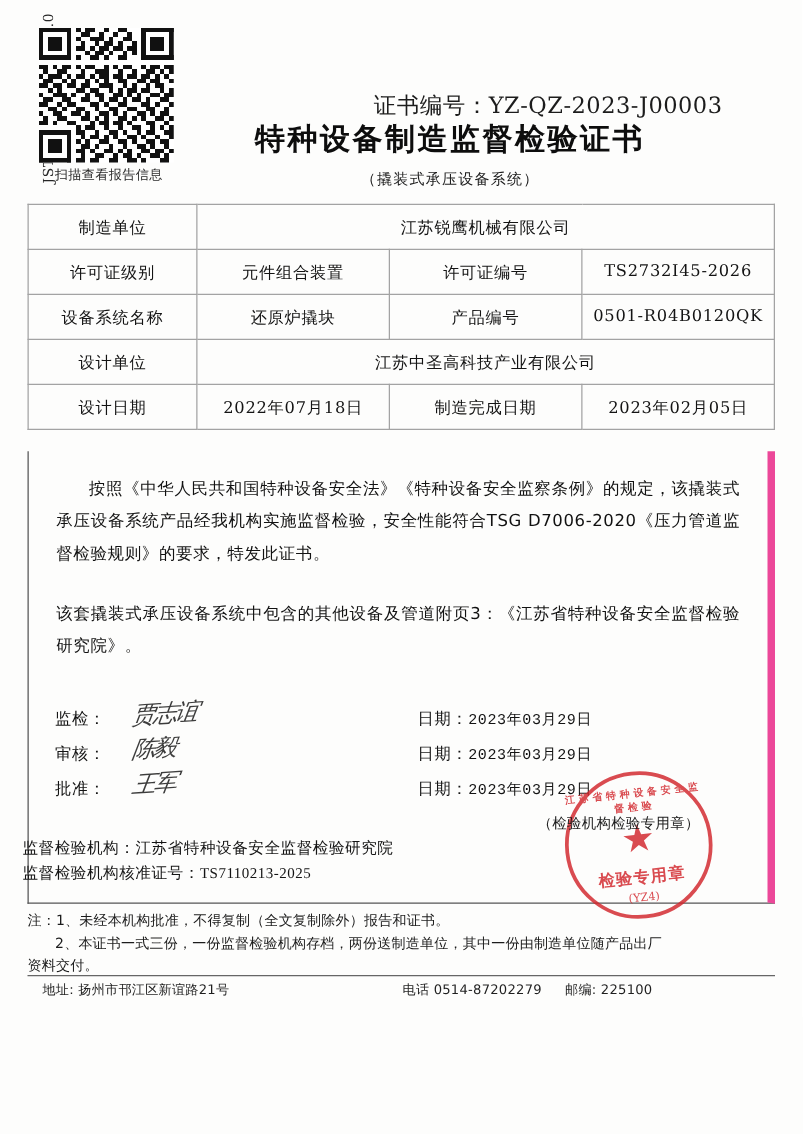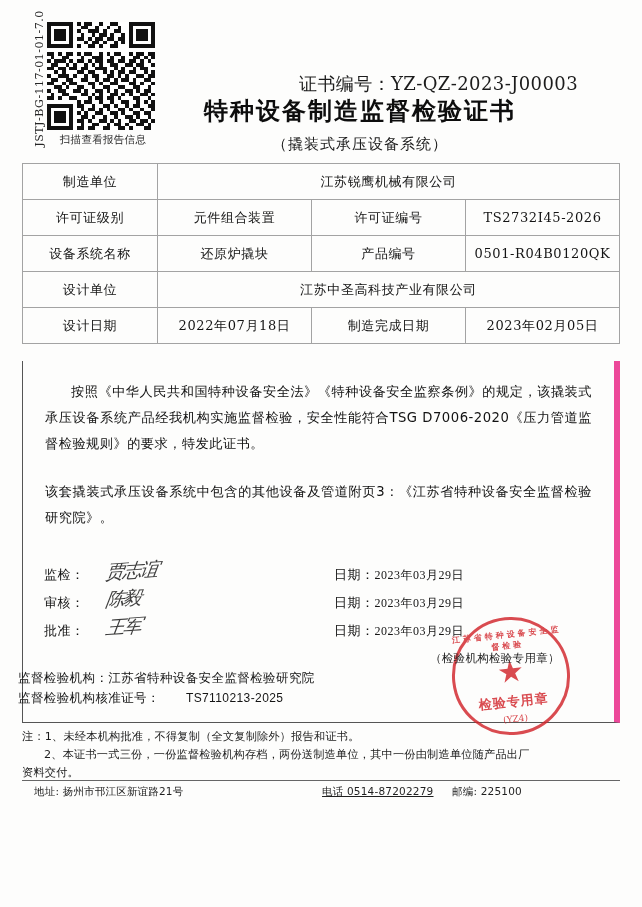--- a/index.html
+++ b/index.html
@@ -29,21 +29,21 @@
     font-family: "DejaVu Serif", "Liberation Serif", serif;
     font-size: 11px;
     letter-spacing: 0.5px;
     color: #262626;
     white-space: nowrap;
   }
 
   
   .qr-wrap {
     position: absolute;
-    left: 47px;
+    left: 31px;
     top: 22px;
     width: 112px;
   }
   .qr-code {
     width: 108px;
     height: 108px;
     display: block;
   }
   .qr-caption {
     margin-top: 3px;
@@ -75,21 +75,21 @@
     font-weight: bold;
     letter-spacing: 2px;
     color: #0d0d0d;
   }
   .doc-subtitle {
     position: absolute;
     left: 140px;
     top: 135px;
     width: 440px;
     text-align: center;
-    font-size: 15px;
+    font-size: 12px;
     letter-spacing: 1px;
     color: #1c1c1c;
   }
 
   table.info {
     position: absolute;
     left: 22px;
     top: 163px;
     width: 598px;
     border-collapse: collapse;
@@ -168,21 +168,21 @@
     letter-spacing: -2px;
     opacity: 0.85;
   }
   .sign-date {
     position: absolute;
     left: 290px;
     top: 4px;
     letter-spacing: 0.5px;
   }
   .sign-date .dv {
-    font-family: Liberation Serif, serif;
+    font-family: Liberation Mono, monospace;
     font-size: 12px;
   }
 
   
   .seal {
     position: absolute;
     left: 452px;
     top: 617px;
     width: 112px;
     height: 112px;
@@ -245,23 +245,22 @@
   .inst-block {
     position: absolute;
     left: 18px;
     top: 668px;
     font-size: 12.5px;
     line-height: 20px;
     color: #141414;
     letter-spacing: 0.4px;
   }
   .inst-block .val {
-    font-family: Liberation Sans, sans-serif;
+    font-family: Liberation Serif, serif;
     font-size: 12px;
-    margin-left: 26px;
   }
 
   
   .notes {
     position: absolute;
     left: 22px;
     top: 728px;
     width: 598px;
     font-size: 11.2px;
     line-height: 18px;
@@ -283,21 +282,21 @@
     position: absolute;
     left: 22px;
     top: 785px;
     width: 598px;
     font-size: 10.5px;
     color: #1f1f1f;
     letter-spacing: 0.2px;
   }
   .footer span { position: absolute; top: 0; }
   .f-addr  { left: 12px; }
-  .f-tel   { left: 300px; text-decoration: underline; }
+  .f-tel   { left: 300px; }
   .f-zip   { left: 430px; }
 </style>
 </head>
 <body>
 
 <div id="page">
 
   <div class="form-code">JSTJ-BG-117-01-01-7.0</div>
 
   <div class="qr-wrap">

